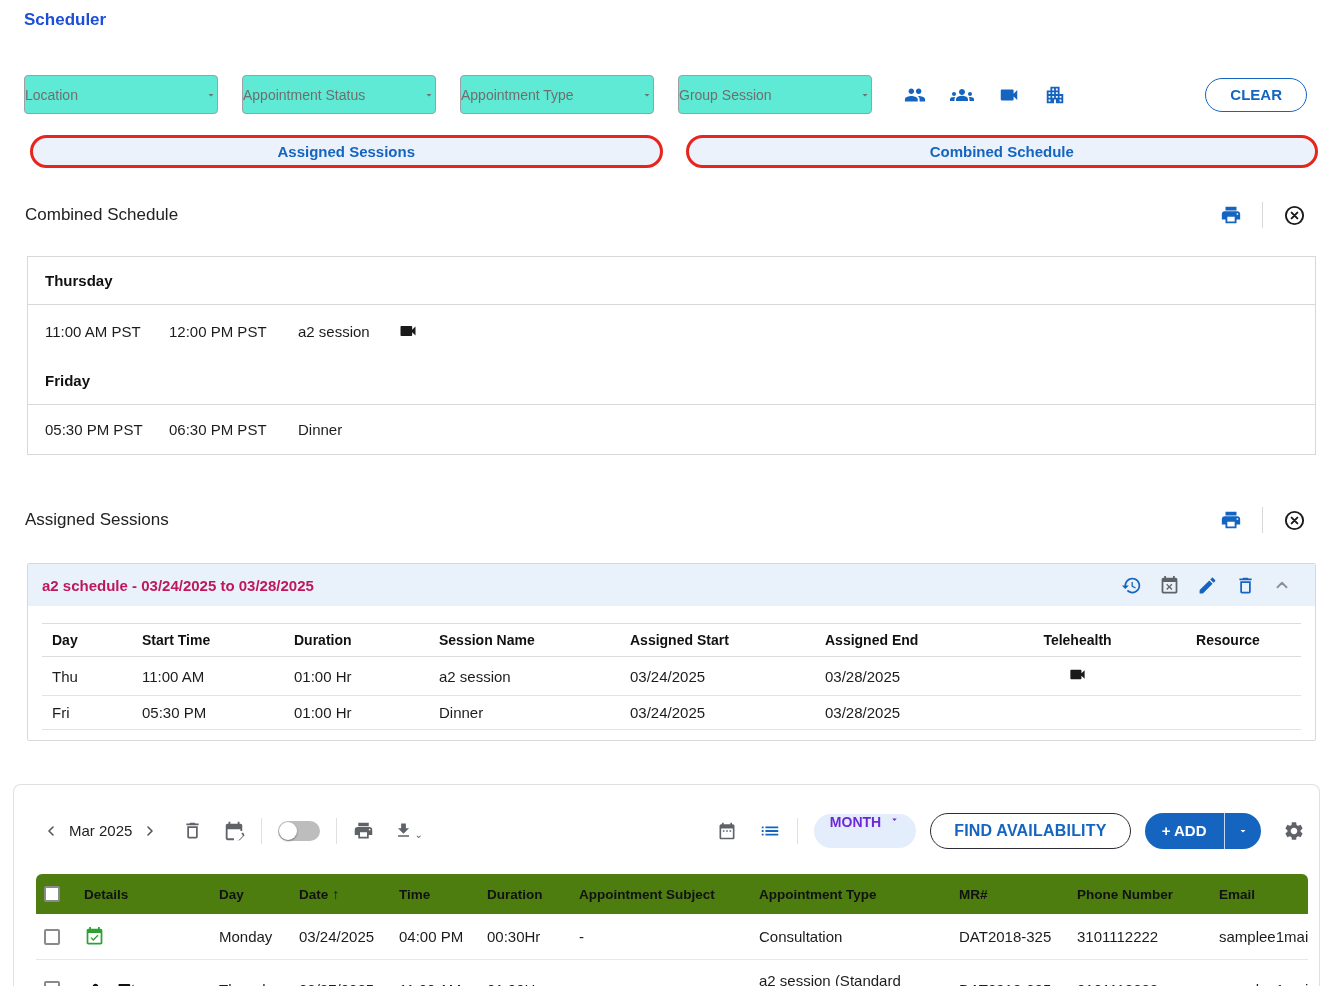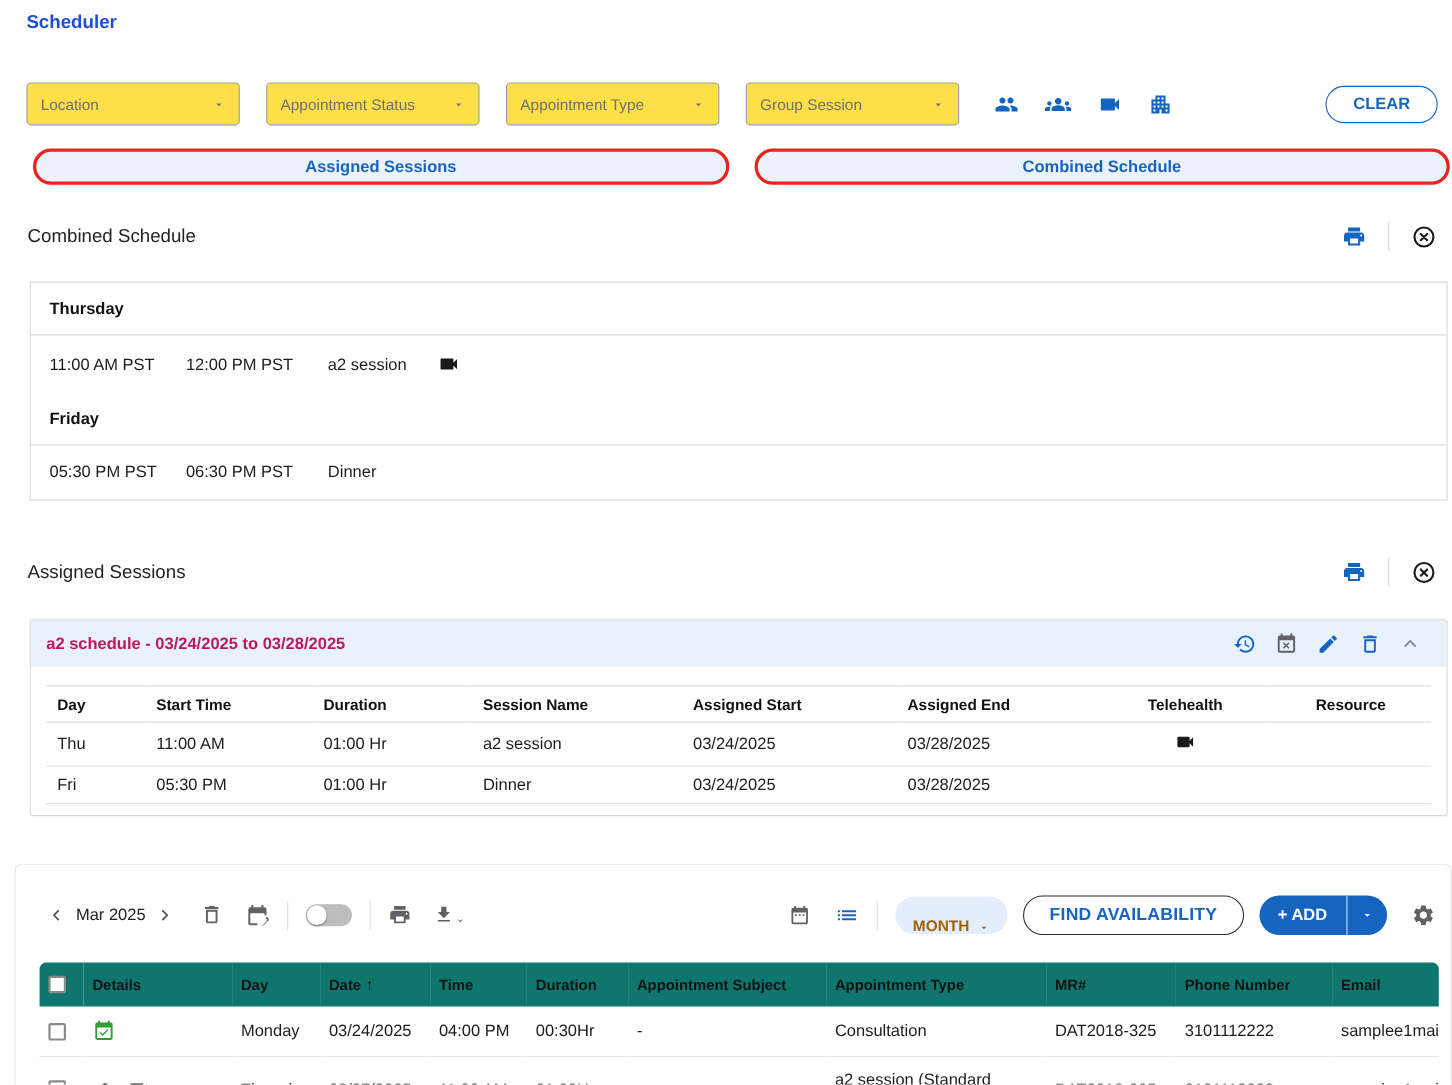--- a/index.html
+++ b/index.html
@@ -5,21 +5,21 @@
   * { margin:0; padding:0; box-sizing:border-box; }
   html,body { width:1320px; height:986px; background:#fff; overflow:hidden;
     font-family:"Liberation Sans", sans-serif; color:#1f1f1f; }
   .app { position:relative; width:1320px; height:986px; }
 
   h1.page-title { font-size:17px; font-weight:700; color:#1d4ed8; padding:10px 0 0 24px; }
 
   
   .filter-row { display:flex; align-items:center; margin:45px 13px 0 24px; }
   .dd { width:194px; height:39px; border:1px solid #9aa0a6; border-radius:4px;
-        display:flex; align-items:center; padding:0 12px; margin-right:24px; background:#fde047; cursor:pointer; }
+        display:flex; align-items:center; padding:0 0; margin-right:24px; background:#5eead4; cursor:pointer; }
   .dd-label { flex:1; font-size:14px; color:#6f6f6f; }
   .dd .chev { color:#6f6f6f; }
   .legend-icons { display:flex; align-items:center; gap:24px; margin-left:32px; color:#1565C0; }
   .legend-icons svg { display:block; }
   .clear-btn { margin-left:auto; height:34px; padding:0 24px; border:1.5px solid #1565C0; border-radius:17px;
         background:#fff; color:#1565C0; font-weight:700; font-size:15px; cursor:pointer;
         font-family:"Liberation Sans",sans-serif; }
 
   
   .seg-row { display:flex; gap:23px; margin:21px 2px 0 30px; }
@@ -62,36 +62,36 @@
   .nav-chev { background:none; border:none; cursor:pointer; color:#555; display:flex; padding:2px; }
   .month-label { font-size:15px; color:#222; margin:0 8px; }
   .tb-icons { display:flex; align-items:center; gap:20px; margin-left:22px; }
   .tb-div { width:1px; height:26px; background:#e0e0e0; margin:0 16px; }
   .toggle { width:42px; height:20px; border-radius:10px; background:#bdbdbd; position:relative; cursor:pointer; }
   .toggle .knob { position:absolute; left:1px; top:1px; width:18px; height:18px; border-radius:50%;
         background:#fff; box-shadow:0 1px 2px rgba(0,0,0,.4); }
   .dl-wrap { display:flex; align-items:flex-end; gap:1px; }
   .mini-chev { font-size:10px; color:#5f6368; }
   .cal-right { margin-left:auto; display:flex; align-items:center; }
-  .month-pill { height:34px; background:#E3EDFB; border:none; border-radius:17px; color:#a16207;
-        font-weight:700; font-size:14px; padding:0 16px; display:flex; align-items:flex-end; gap:8px;
+  .month-pill { height:34px; background:#E3EDFB; border:none; border-radius:17px; color:#6d28d9;
+        font-weight:700; font-size:14px; padding:0 16px; display:flex; align-items:flex-start; gap:8px;
         cursor:pointer; font-family:"Liberation Sans",sans-serif; margin-right:14px; }
   .find-pill { height:36px; background:#fff; border:1px solid #2a2d33; border-radius:18px; color:#1565C0;
         font-weight:700; font-size:16px; padding:0 23px; cursor:pointer; font-family:"Liberation Sans",sans-serif;
         letter-spacing:.2px; margin-right:14px; }
   .add-split { height:36px; background:#1565C0; border-radius:18px; display:flex; align-items:stretch;
         overflow:hidden; margin-right:22px; }
   .add-main { border:none; background:transparent; color:#fff; font-weight:700; font-size:15px; padding:0 17px;
         cursor:pointer; font-family:"Liberation Sans",sans-serif; }
   .add-sep { width:1.5px; background:rgba(255,255,255,.75); margin:0; }
   .add-arrow { border:none; background:transparent; color:#fff; width:36px; cursor:pointer;
         display:flex; align-items:center; justify-content:center; }
 
   table.cal-table { border-collapse:collapse; table-layout:fixed; margin:25px 0 0 22px; width:1272px; }
-  table.cal-table thead th { background:#0f766e; font-size:13.5px; font-weight:700; color:#121212;
+  table.cal-table thead th { background:#4d7c0f; font-size:13.5px; font-weight:700; color:#121212;
         text-align:left; padding:12px 8px; }
   table.cal-table thead th:first-child { border-radius:6px 0 0 0; }
   table.cal-table thead th:last-child { border-radius:0 6px 0 0; }
   table.cal-table td { font-size:15px; color:#1c1c1c; padding:12px 8px; border-bottom:1px solid #e8e8e8;
         vertical-align:middle; overflow:hidden; white-space:nowrap; }
   table.cal-table td.wrap { white-space:normal; }
   .checkbox { width:16px; height:16px; border:2px solid #8a8a8a; border-radius:2px; background:#fff; cursor:pointer; }
   .sort-arrow { font-size:14px; font-weight:700; color:#111; margin-left:4px; }
   .details-icons { display:flex; align-items:center; gap:9px; color:#111; }
 </style>

